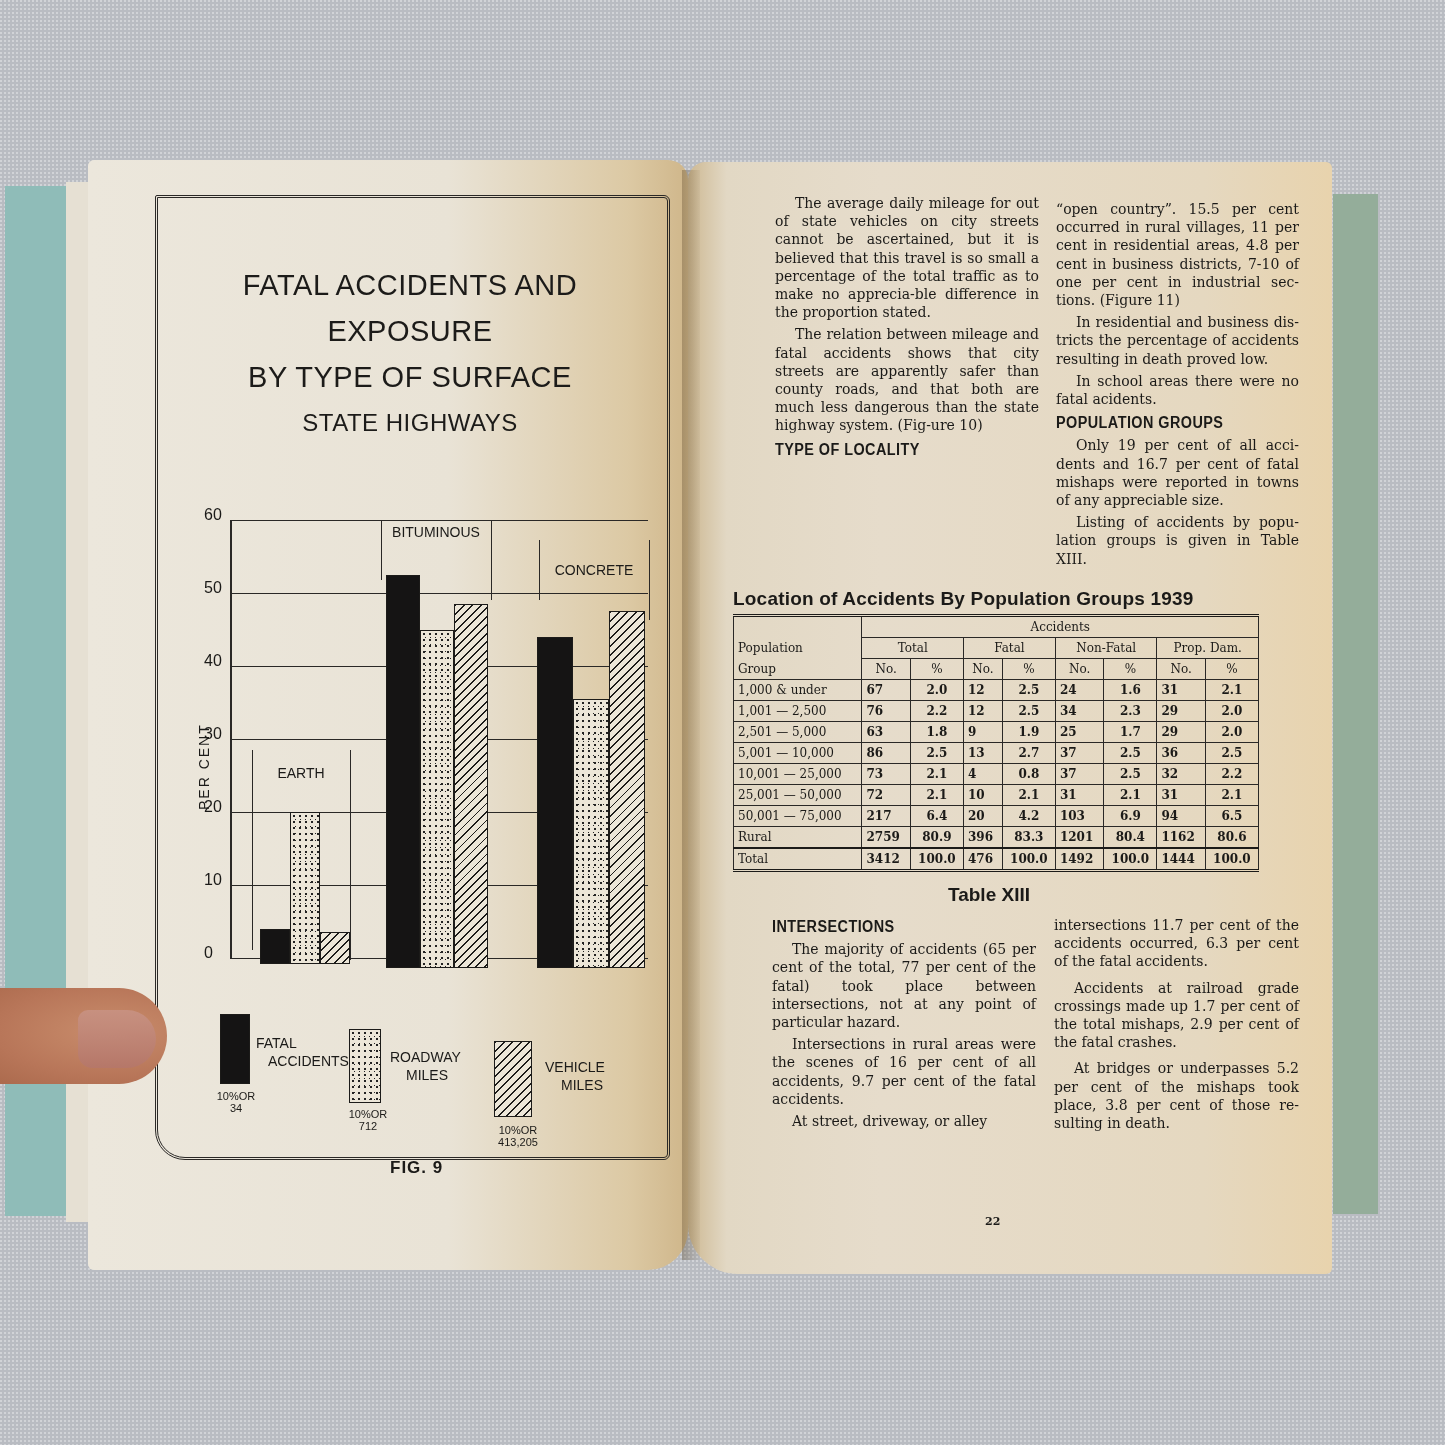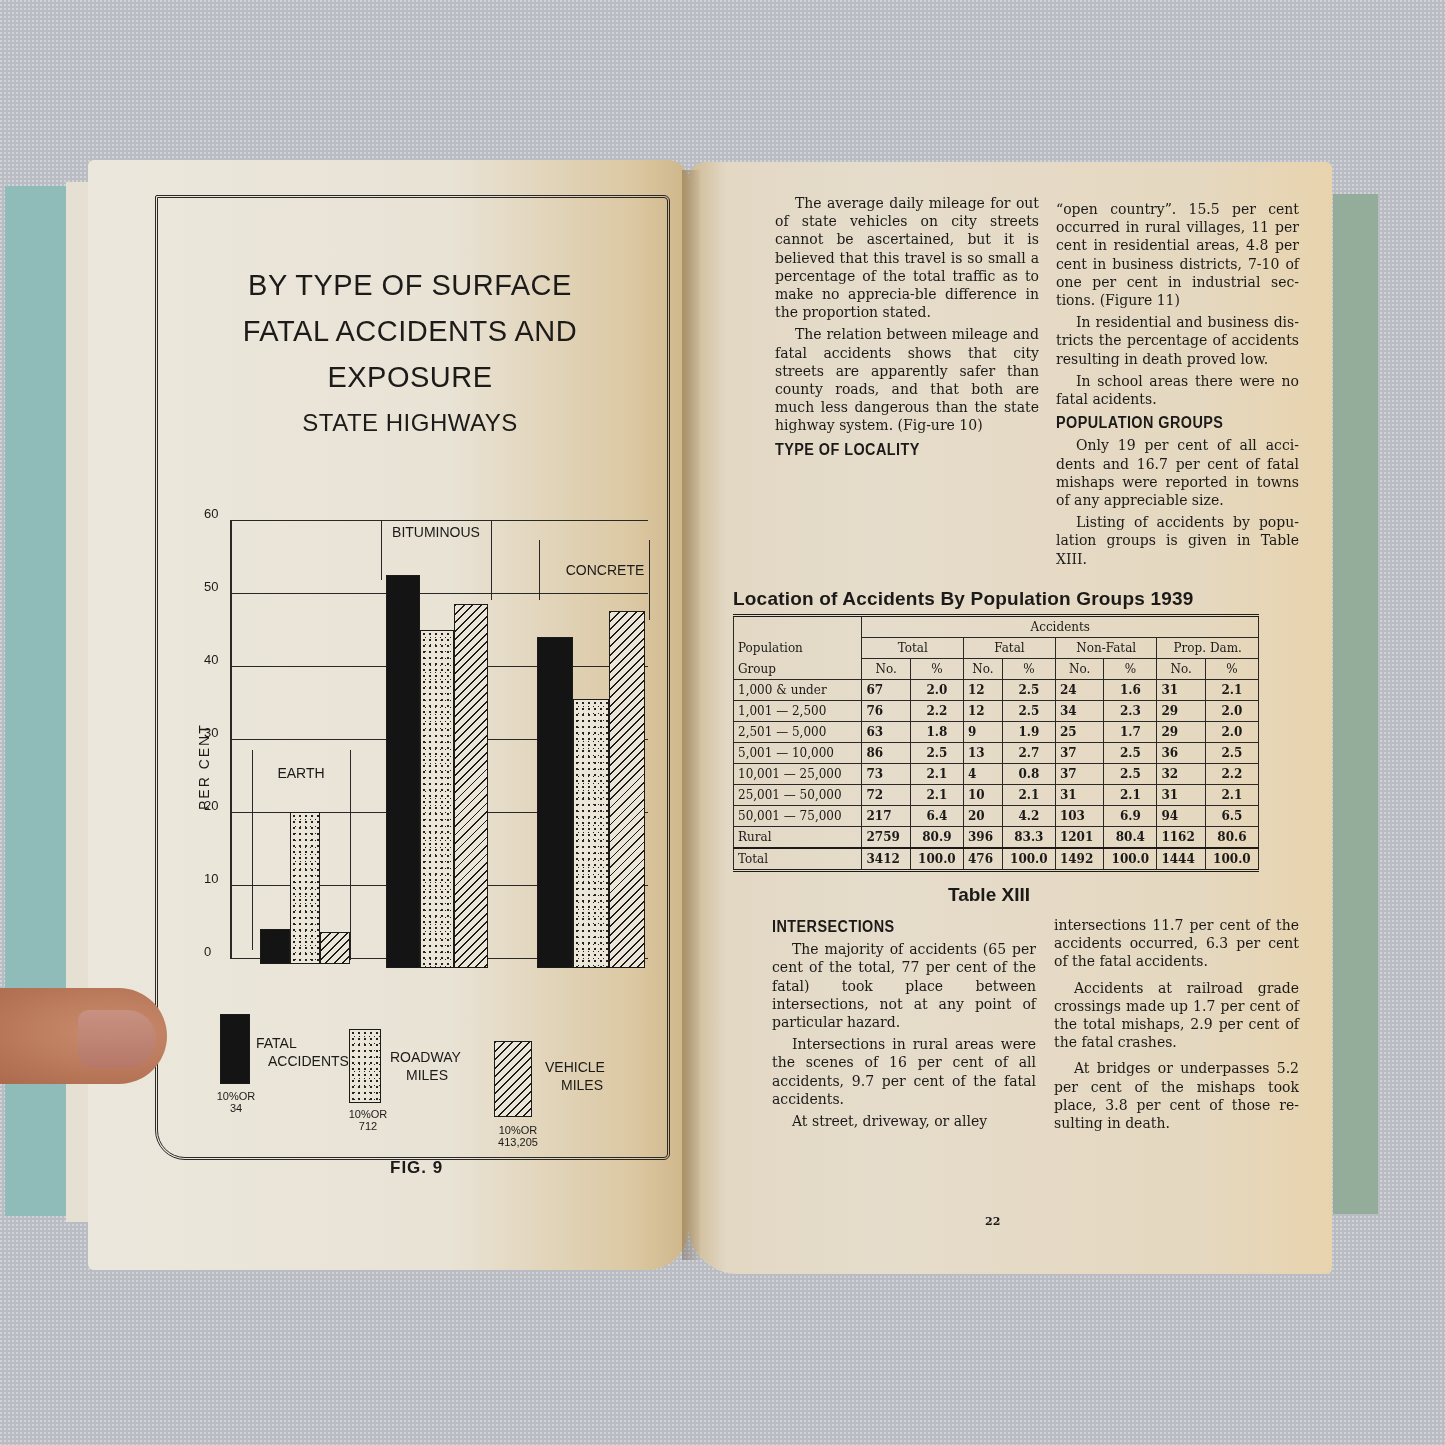--- a/index.html
+++ b/index.html
@@ -49,21 +49,21 @@
     font-family:"Liberation Sans", sans-serif; font-size:29px; line-height:46px;
     letter-spacing:0.5px; color:#1c1b19;
   }
   .fig-title .sub { font-size:24px; display:block; }
   .chart-area { position:absolute; left:0; top:0; }
   .axis-label {
     position:absolute; left:196px; top:810px; transform:rotate(-90deg);
     transform-origin:left top; font-family:"Liberation Sans", sans-serif; font-size:14px;
     letter-spacing:2px;
   }
-  .ytick { position:absolute; font-family:"Liberation Sans", sans-serif; font-size:13px; }
+  .ytick { position:absolute; font-family:"Liberation Sans", sans-serif; font-size:16px; }
   .gridline { position:absolute; height:1px; background:#2a2826; }
   .yaxis { position:absolute; width:2px; background:#2a2826; }
   .bar { position:absolute; box-sizing:border-box; border:1.5px solid #1c1b19; }
   .bar.fatal { background:#151414; }
   .bar.road {
     background-color:#ece6d8;
     background-image:radial-gradient(circle, #222 0.8px, transparent 1px),
                      radial-gradient(circle, #222 0.6px, transparent 0.9px);
     background-size:6px 6px, 5px 7px; background-position:0 0, 2px 3px;
   }
@@ -118,22 +118,22 @@
 <div class="cover-right"></div>
 <div class="back-page-left"></div>
 
 <div class="page-left"></div>
 
 <div class="page-right"></div>
 <div class="gutter"></div>
 
 <div class="fig-frame"></div>
 <div class="fig-title">
+  <span style="display:block">FATAL ACCIDENTS AND EXPOSURE</span>
   <span style="display:block">BY TYPE OF SURFACE</span>
-  <span style="display:block">FATAL ACCIDENTS AND EXPOSURE</span>
   <span class="sub">STATE HIGHWAYS</span>
 </div>
 
 <div class="chart-area" id="chart">
     <div class="yaxis" style="left: 230px; top: 520px; height: 438px;"></div>
     <div class="gridline" style="left: 230px; top: 958px; width: 418px;"></div>
     <div class="ytick" style="left: 204px; top: 944px;">0</div>
     <div class="gridline" style="left: 230px; top: 885px; width: 418px;"></div>
     <div class="ytick" style="left: 204px; top: 871px;">10</div>
     <div class="gridline" style="left: 230px; top: 812px; width: 418px;"></div>
@@ -154,21 +154,21 @@
     <div class="bar veh" style="left: 454px; top: 603.95px; width: 34px; height: 364.05px;"></div>
     <div class="bar fatal" style="left: 537px; top: 636.8px; width: 36px; height: 331.2px;"></div>
     <div class="bar road" style="left: 573px; top: 698.85px; width: 36px; height: 269.15px;"></div>
     <div class="bar veh" style="left: 609px; top: 611.25px; width: 36px; height: 356.75px;"></div>
     <div class="group-label" style="left: 252px; top: 765px; width: 98px; text-align: center;">EARTH</div>
     <div class="bracket" style="left: 252px; top: 750px; height: 200px;"></div>
     <div class="bracket" style="left: 350px; top: 750px; height: 210px;"></div>
     <div class="group-label" style="left: 381px; top: 524px; width: 110px; text-align: center;">BITUMINOUS</div>
     <div class="bracket" style="left: 381px; top: 520px; height: 60px;"></div>
     <div class="bracket" style="left: 491px; top: 520px; height: 80px;"></div>
-    <div class="group-label" style="left: 539px; top: 562px; width: 110px; text-align: center; padding-left: 11px;">CONCRETE</div>
+    <div class="group-label" style="left: 539px; top: 562px; width: 110px; text-align: center;">CONCRETE</div>
     <div class="bracket" style="left: 539px; top: 540px; height: 60px;"></div>
     <div class="bracket" style="left: 649px; top: 540px; height: 80px;"></div>
   </div>
 
 <div class="axis-label">PER CENT</div>
 
 <div class="legend-box bar fatal" style="left:220px;top:1014px;width:30px;height:70px;"></div>
 <div class="legend-text" style="left:256px;top:1034px;">
   <span>FATAL</span><br>
   <span style="margin-left:12px">ACCIDENTS</span>

